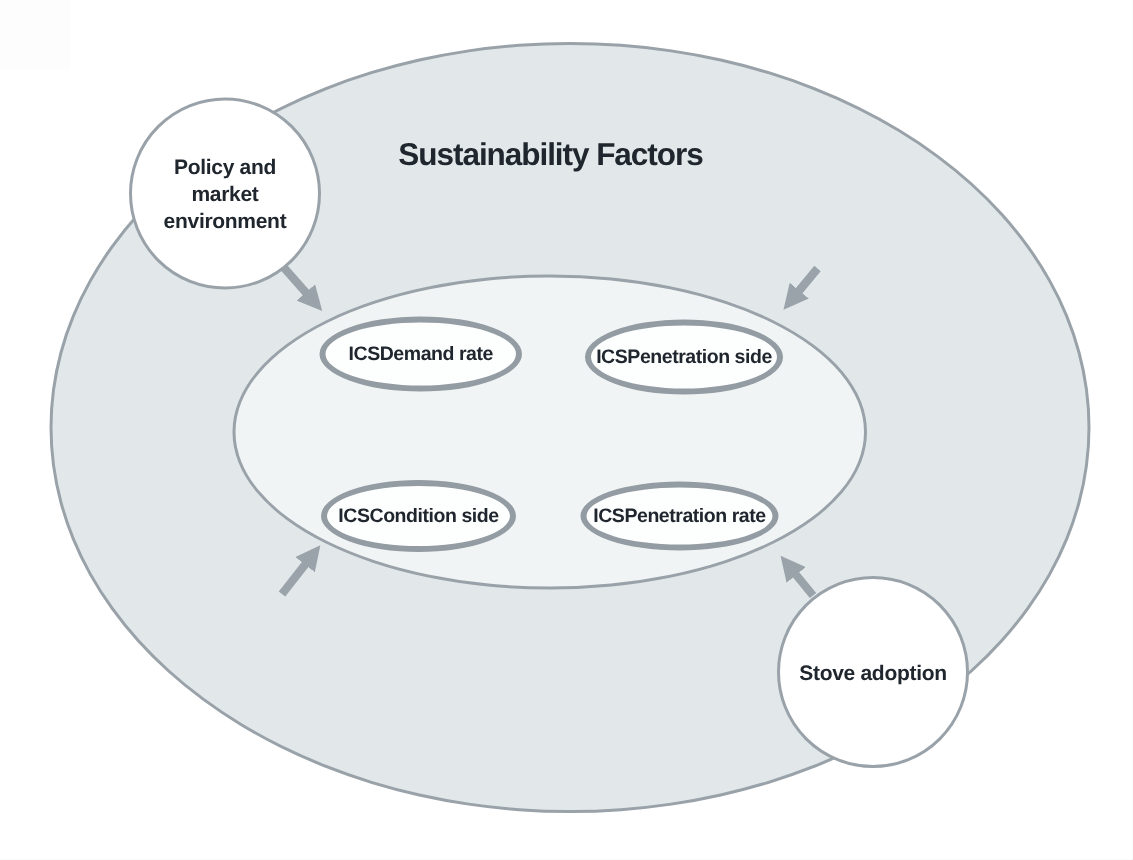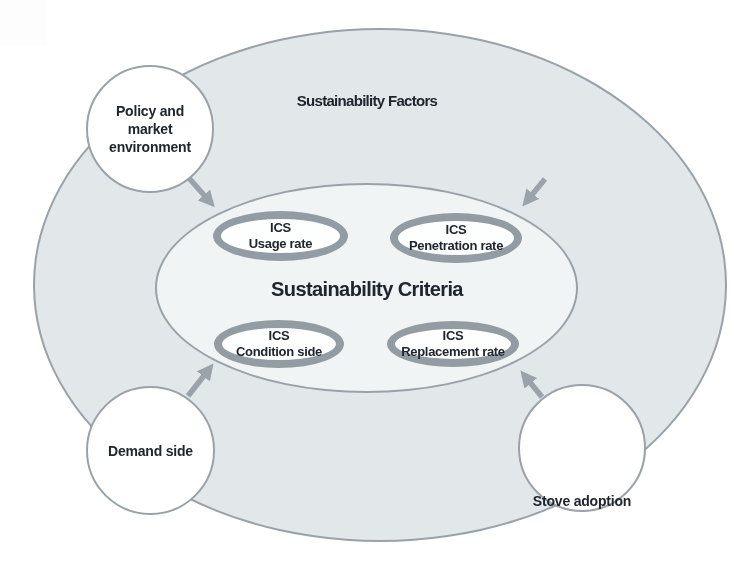--- a/index.html
+++ b/index.html
@@ -11,97 +11,93 @@
   .ellipse{position:absolute;border-radius:50%;box-sizing:border-box;}
   .outer-ellipse{
     left:33px;top:28px;width:694px;height:514px;
     background:#e2e8ea;border:2px solid #9aa2a9;
   }
   .inner-ellipse{
     left:155px;top:183px;width:423px;height:210px;
     background:#f0f4f5;border:2px solid #9aa2a9;
   }
   .title{position:absolute;left:155px;width:424px;text-align:center;font-weight:bold;color:#20262e;}
-  .factors-title{top:92px;font-size:15px;letter-spacing:-0.7px;}
+  .factors-title{top:92px;font-size:21px;letter-spacing:-0.7px;}
   .criteria-title{top:278px;font-size:20px;letter-spacing:-0.6px;}
   .node{
     position:absolute;border-radius:50%;box-sizing:border-box;
-    background:#fdfefe;border:8px solid #f97316;border-color:#939ca3;
-    display:flex;flex-direction:column;align-items:center;justify-content:center;
+    background:#fdfefe;border:4px solid #f97316;border-color:#939ca3;
+    display:flex;flex-direction:row;align-items:center;justify-content:center;
     text-align:center;font-weight:bold;font-size:13px;line-height:16px;letter-spacing:-0.3px;
   }
   .node-usage{left:213px;top:211px;width:135px;height:50px;}
   .node-penetration{left:390px;top:213px;width:132px;height:50px;}
   .node-condition{left:214px;top:320px;width:130px;height:48px;}
   .node-replacement{left:387px;top:321px;width:132px;height:46px;}
   .circle{
     position:absolute;border-radius:50%;box-sizing:border-box;
     background:#ffffff;border:2px solid #9aa2a9;
     display:flex;align-items:center;justify-content:center;
     text-align:center;font-weight:bold;font-size:14px;line-height:18px;letter-spacing:-0.2px;
   }
   .circle-policy{left:86px;top:65px;width:128px;height:128px;padding:0 15px;}
   .circle-supply{left:519px;top:66px;width:126px;height:126px;padding:0 10px;}
   .circle-demand{left:86px;top:386px;width:129px;height:129px;padding:0 10px;}
-  .circle-stove{left:518px;top:384px;width:128px;height:128px;padding:0 8px;align-items:flex-end;}
+  .circle-stove{left:518px;top:384px;width:128px;height:128px;padding:0 8px;}
   .arrows{position:absolute;left:0;top:0;pointer-events:none;}
 </style>
 </head>
 <body>
 
 <div class="canvas">
 
   <div class="corner-patch"></div>
 
   <div class="ellipse outer-ellipse"></div>
 
   <div class="title factors-title">Sustainability Factors</div>
 
   <div class="ellipse inner-ellipse"></div>
 
-  <div class="title criteria-title">Sustainability Criteria</div>
 
   <div class="node node-usage">
     <span>ICS</span>
-    <span>Usage rate</span>
+    <span>Demand rate</span>
   </div>
 
   <div class="node node-penetration">
     <span>ICS</span>
-    <span>Penetration rate</span>
+    <span>Penetration side</span>
   </div>
 
   <div class="node node-condition">
     <span>ICS</span>
     <span>Condition side</span>
   </div>
 
   <div class="node node-replacement">
     <span>ICS</span>
-    <span>Replacement rate</span>
+    <span>Penetration rate</span>
   </div>
 
   <svg class="arrows" width="755" height="573" viewBox="0 0 755 573">
     <defs>
       <marker id="ah" viewBox="0 0 10 10" refX="6.5" refY="5" markerWidth="3" markerHeight="3" orient="auto-start-reverse">
         <path d="M0,0 L10,5 L0,10 z" fill="#9aa3aa"></path>
       </marker>
     </defs>
     <line x1="188" y1="177" x2="211" y2="203" stroke="#9aa3aa" stroke-width="5.5" marker-end="url(#ah)"></line>
     <line x1="545" y1="179" x2="526" y2="202" stroke="#9aa3aa" stroke-width="5.5" marker-end="url(#ah)"></line>
     <line x1="188" y1="396" x2="210" y2="368" stroke="#9aa3aa" stroke-width="5.5" marker-end="url(#ah)"></line>
     <line x1="542" y1="397" x2="524" y2="375" stroke="#9aa3aa" stroke-width="5.5" marker-end="url(#ah)"></line>
   </svg>
 
   <div class="circle circle-policy">
     <span>Policy and market environment</span>
   </div>
 
 
-  <div class="circle circle-demand">
-    <span>Demand side</span>
-  </div>
 
   <div class="circle circle-stove">
     <span>Stove adoption</span>
   </div>
 
 </div>
 
 </body></html>

